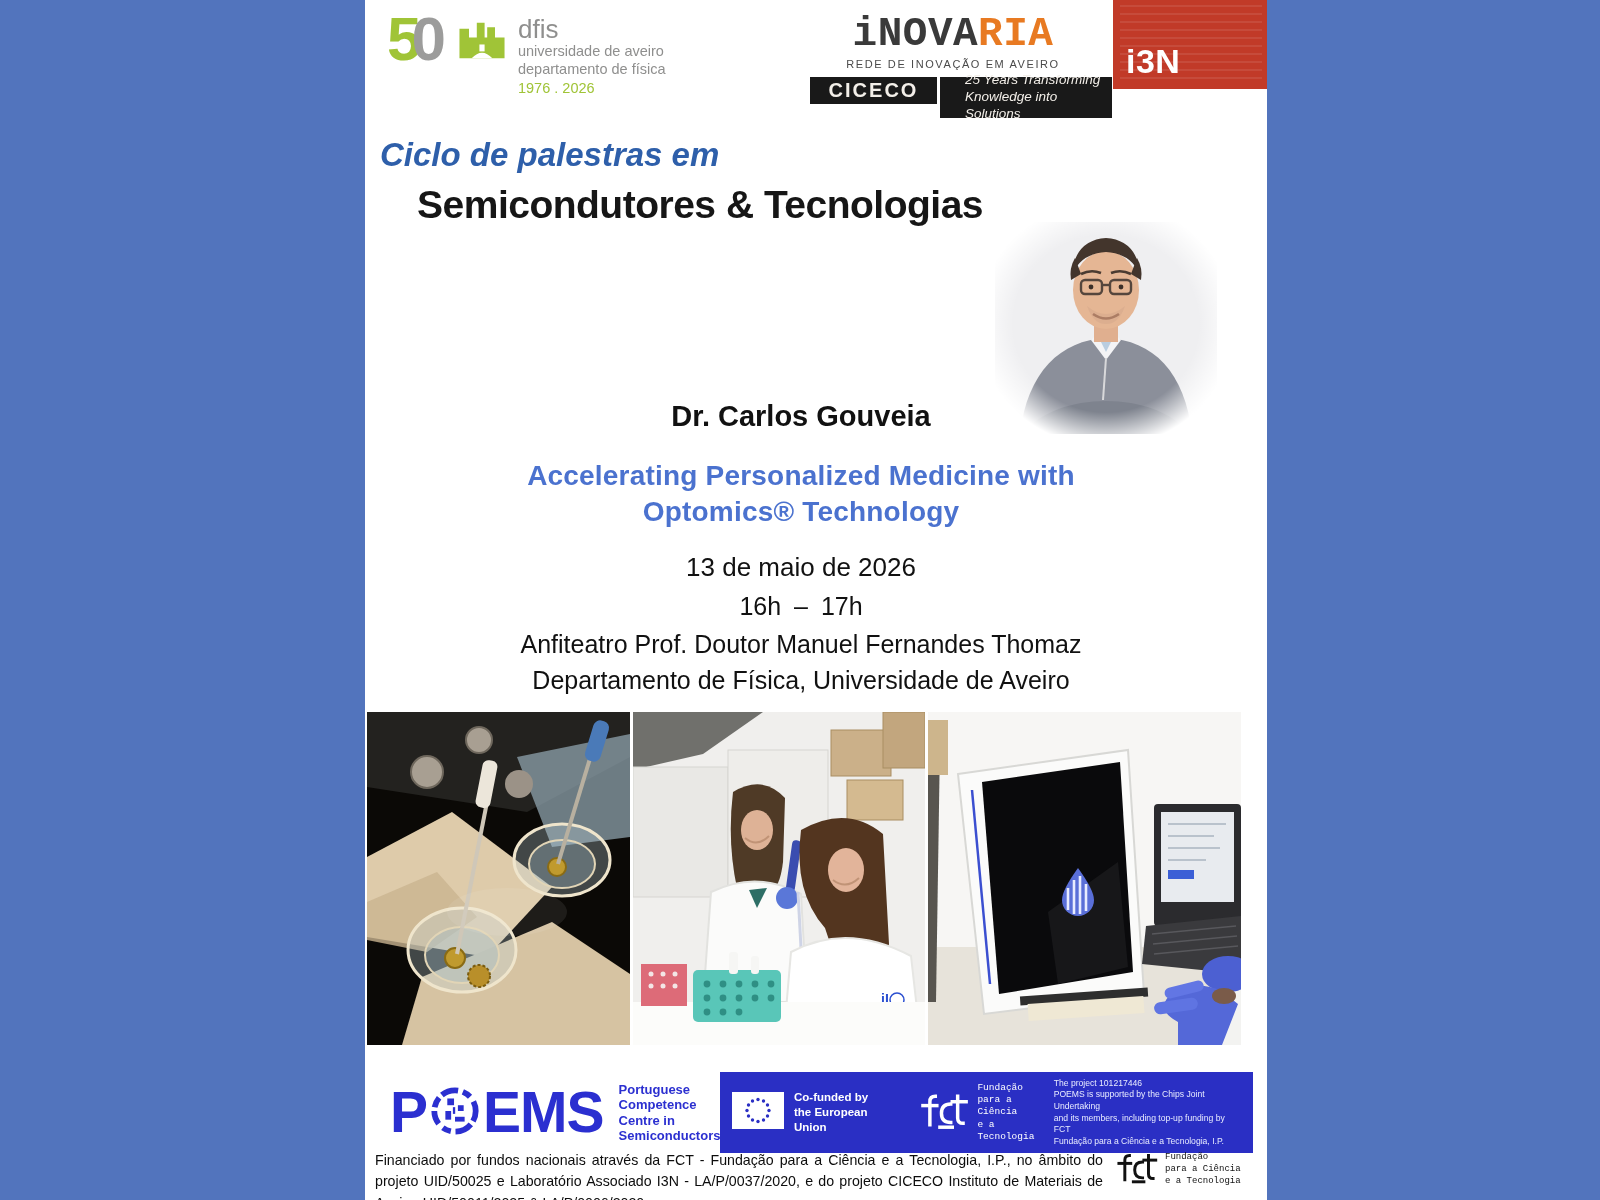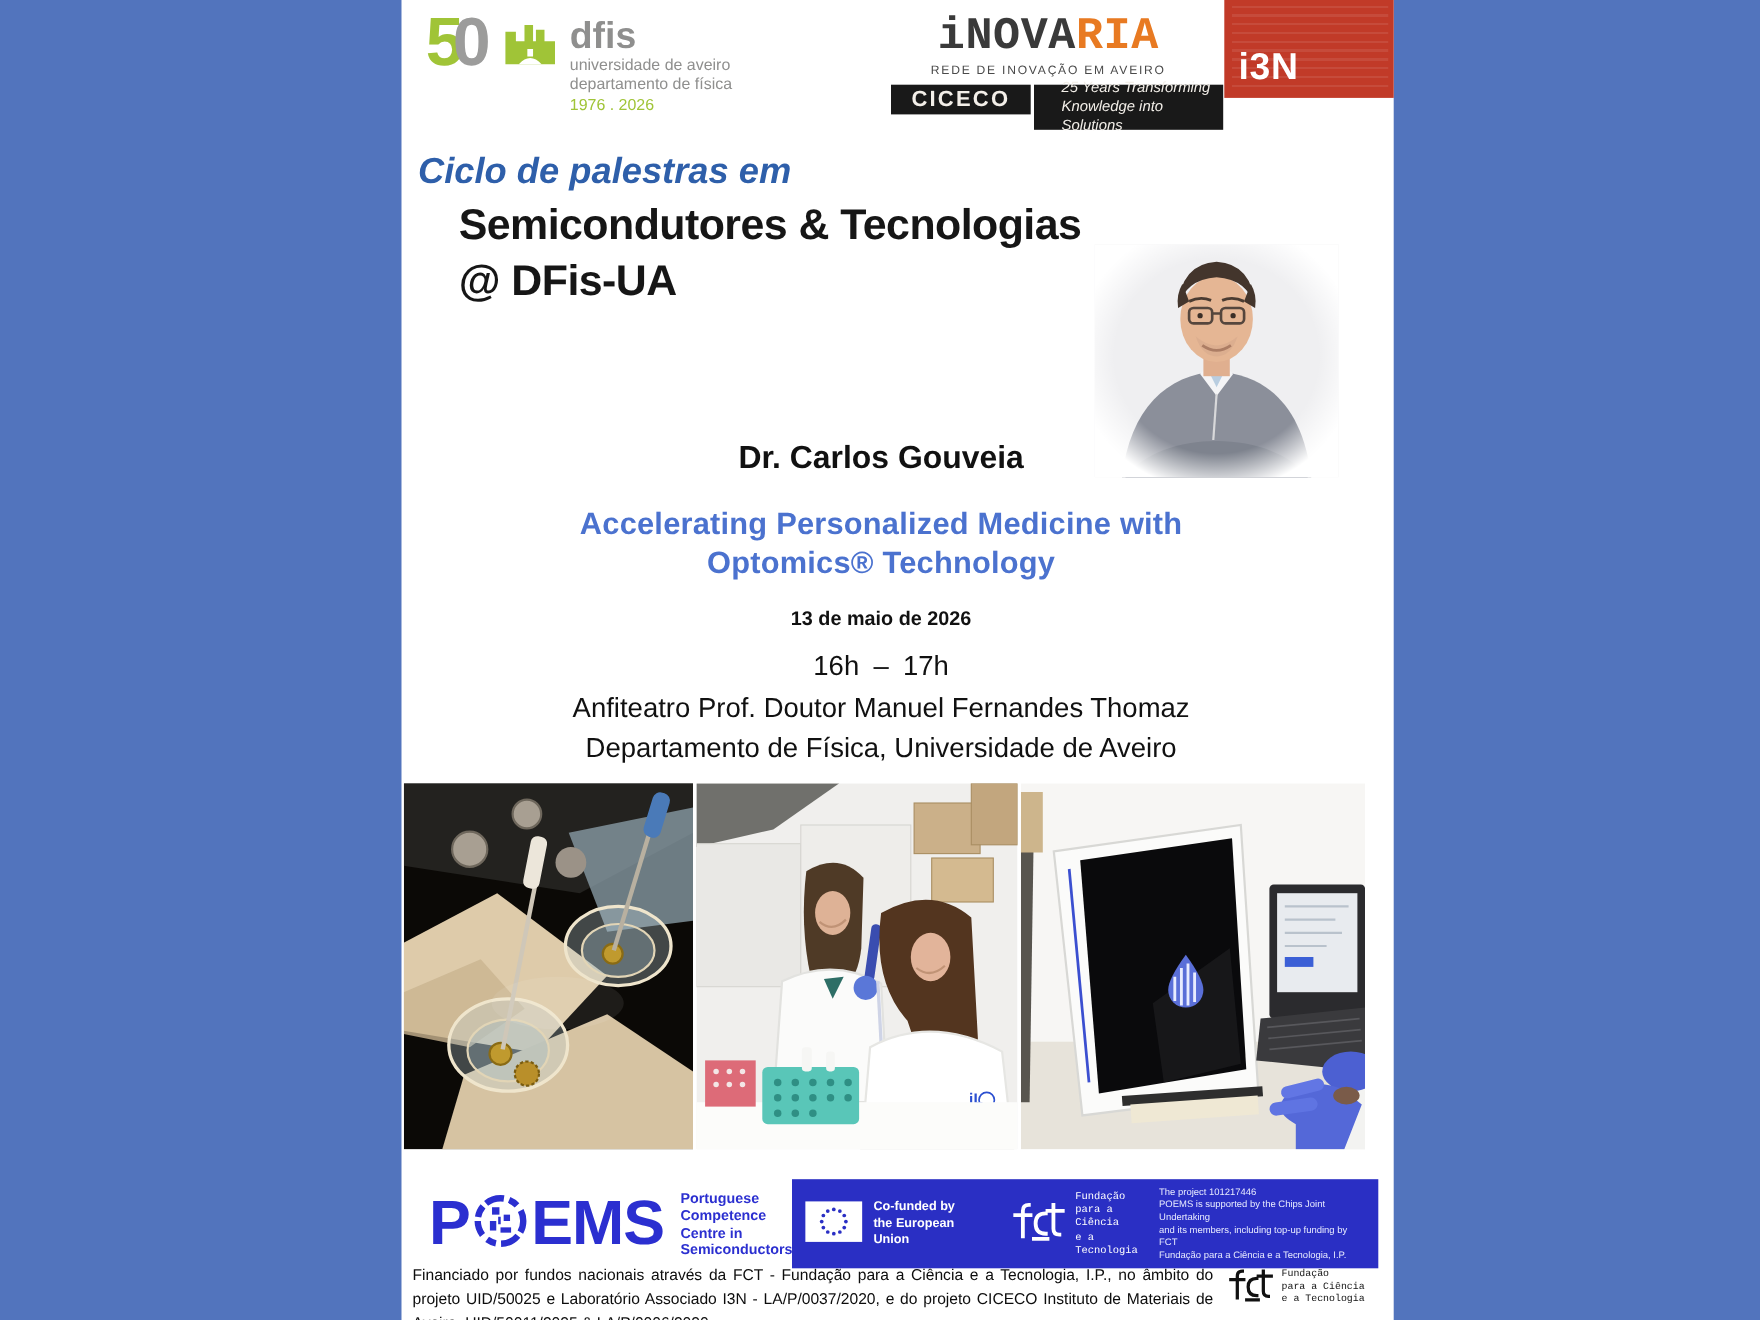--- a/index.html
+++ b/index.html
@@ -7,21 +7,21 @@
   body { background:#5274bd; position:relative; }
 
   #poster { position:absolute; left:365px; top:0; width:902px; height:1200px; background:#ffffff; }
 
   
   .dfis { position:absolute; left:22px; top:10px; display:flex; align-items:flex-start; }
   .dfis .five { font-size:62px; font-weight:800; color:#a0c437; line-height:0.95; letter-spacing:-4px; }
   .dfis .zero { font-size:62px; font-weight:800; color:#9c9c9b; line-height:0.95; margin-left:-6px; }
   .dfis .castle { margin:8px 0 0 10px; }
   .dfis .dfis-text { margin-left:10px; margin-top:6px; }
-  .dfis .dfis-name { font-size:34px; font-weight:700; color:#8f8f8e; line-height:1.05; }
+  .dfis .dfis-name { font-size:26px; font-weight:400; color:#8f8f8e; line-height:1.05; }
   .dfis .dfis-line { font-size:14.5px; color:#8f8f8e; line-height:1.22; }
   .dfis .dfis-years { font-size:14.5px; color:#a0c437; line-height:1.3; }
 
   .inovaria { position:absolute; left:480px; top:14px; width:216px; text-align:center; }
   .inovaria .big { font-size:41px; font-weight:900; letter-spacing:0.5px; line-height:1;font-family:Liberation Mono, monospace; }
   .inovaria .big .p1 { color:#3a3a3a; }
   .inovaria .big .p2 { color:#e87a22; }
   .inovaria .sub { font-size:11px; letter-spacing:1.6px; color:#4a4a4a; margin-top:3px; }
 
   .ciceco { position:absolute; left:445px; top:77px; display:flex; gap:3px; }
@@ -37,21 +37,21 @@
   
   .series-title { position:absolute; left:15px; top:136px; font-size:33px; font-style:italic; font-weight:600; color:#2e5faa; }
   .main-title { position:absolute; left:52px; top:180px; font-size:39px; font-weight:800; color:#161616; line-height:1.3; letter-spacing:-0.5px; }
 
   .portrait { position:absolute; left:630px; top:222px; width:222px; height:212px; }
 
   .cline { position:absolute; left:0; width:872px; text-align:center; color:#111; }
   .speaker { top:400px; font-size:29px; font-weight:800; }
   .talk1 { top:460px; font-size:28px; font-weight:800; color:#4b72cf; letter-spacing:0.2px; }
   .talk2 { top:496px; font-size:28px; font-weight:800; color:#4b72cf; letter-spacing:0.2px; }
-  .date  { top:552px; font-size:18px; font-weight:700; }
+  .date  { top:552px; font-size:26px; font-weight:400; }
   .time  { top:592px; font-size:25px; word-spacing:6px; }
   .venue1{ top:630px; font-size:25px; }
   .venue2{ top:666px; font-size:25px; }
 
   
   .photo { position:absolute; top:712px; height:333px; overflow:hidden; }
   .photo svg { display:block; }
   #photo1 { left:2px;  width:263px; }
   #photo2 { left:268px; width:338px; }
   #photo3 { left:563px; width:313px; }
@@ -113,21 +113,20 @@
   </div>
 
   <div class="i3n">
     <div class="i3n-name">i3N</div>
     <div class="i3n-years">20 years</div>
   </div>
 
   <div class="series-title">Ciclo de palestras em</div>
   <div class="main-title">
     <div>Semicondutores &amp; Tecnologias</div>
-    <div>@ DFis-UA</div>
   </div>
 
   <div class="portrait">
     <svg width="222" height="212" viewBox="0 0 222 212">
       <defs>
         <radialGradient id="fade" cx="50%" cy="48%" r="58%">
           <stop offset="0%" stop-color="#ffffff" stop-opacity="0"></stop>
           <stop offset="72%" stop-color="#ffffff" stop-opacity="0"></stop>
           <stop offset="100%" stop-color="#ffffff" stop-opacity="1"></stop>
         </radialGradient>

